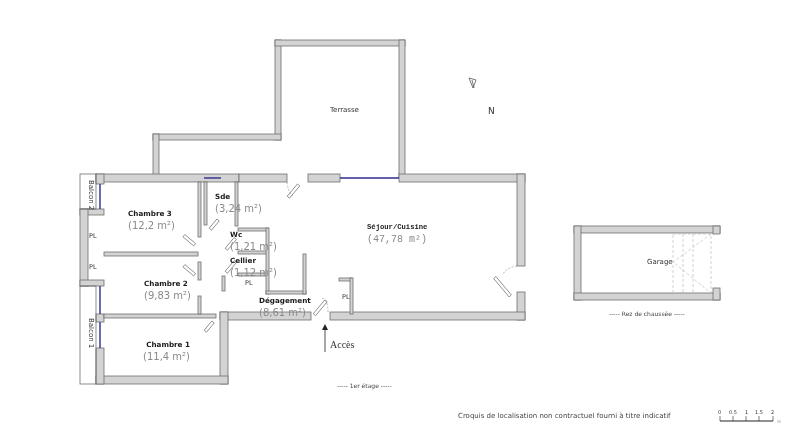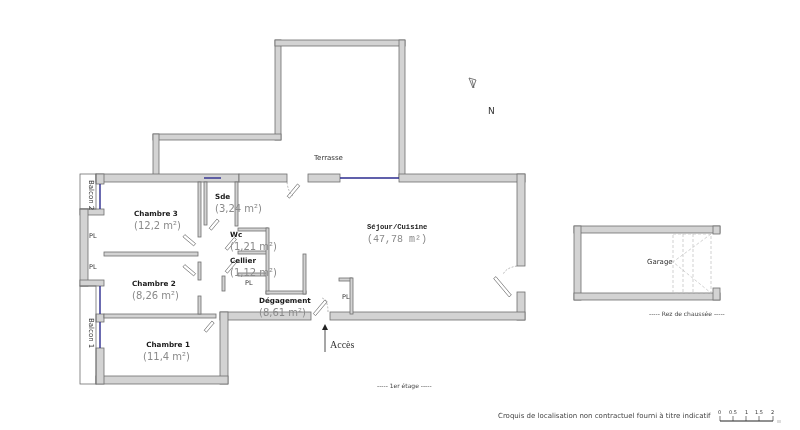--- a/index.html
+++ b/index.html
@@ -9,21 +9,21 @@
   .thin { fill:none; stroke:#6f6f6f; stroke-width:0.8; }
   .win { stroke:#2b2b8f; stroke-width:1.4; fill:none; }
   .door { fill:#ffffff; stroke:#6f6f6f; stroke-width:0.7; }
   .arc { fill:none; stroke:#8a8a8a; stroke-width:0.6; stroke-dasharray:2 1.5; }
   .stair { fill:none; stroke:#bdbdbd; stroke-width:0.7; stroke-dasharray:3 2; }
   .lbl { position:absolute; font-size:7px; color:#222; white-space:nowrap; line-height:1; }
   .rname { font-weight:bold; font-size:7.2px; color:#1a1a1a; }
   .rarea { font-size:10px; color:#8a8a8a; margin-top:4px; }
   .plain { font-size:7px; color:#333; }
   .vert { transform:rotate(90deg); transform-origin:left top; }
-  .caption { font-size:7px; color:#444;margin-left:40px; }
+  .caption { font-size:7px; color:#444; }
   .scale-t { font-size:5px; color:#333; position:absolute; }
 </style>
 </head>
 <body>
 
 <svg id="plan" viewBox="0 0 800 430" xmlns="http://www.w3.org/2000/svg">
 
   <g>
     <rect class="wall" x="275" y="40" width="6" height="100"></rect>
     <rect class="wall" x="275" y="40" width="130" height="6"></rect>
@@ -126,54 +126,54 @@
     <line x1="720" y1="421" x2="773" y2="421" stroke="#222" stroke-width="1"></line>
     <line x1="720" y1="416" x2="720" y2="421" stroke="#222" stroke-width="0.6"></line>
     <line x1="733" y1="416" x2="733" y2="421" stroke="#222" stroke-width="0.6"></line>
     <line x1="746" y1="416" x2="746" y2="421" stroke="#222" stroke-width="0.6"></line>
     <line x1="759" y1="416" x2="759" y2="421" stroke="#222" stroke-width="0.6"></line>
     <line x1="773" y1="416" x2="773" y2="421" stroke="#222" stroke-width="0.6"></line>
     <rect x="777" y="420" width="4" height="3" fill="#ddd"></rect>
   </g>
 </svg>
 
-<div class="lbl" style="left:134px;top:210px;">
+<div class="lbl" style="left:128px;top:210px;">
   <div class="rname">Chambre 3</div>
   <div class="rarea">(12,2 m²)</div>
 </div>
 <div class="lbl" style="left:215px;top:193px;">
   <div class="rname">Sde</div>
   <div class="rarea">(3,24 m²)</div>
 </div>
 <div class="lbl" style="left:230px;top:231px;">
   <div class="rname">Wc</div>
   <div class="rarea">(1,21 m²)</div>
 </div>
 <div class="lbl" style="left:230px;top:257px;">
   <div class="rname">Cellier</div>
   <div class="rarea">(1,12 m²)</div>
 </div>
-<div class="lbl" style="left:132px;top:280px;">
+<div class="lbl" style="left:144px;top:280px;">
   <div class="rname">Chambre 2</div>
-  <div class="rarea">(8,26 m²)</div>
+  <div class="rarea">(9,83 m²)</div>
 </div>
 <div class="lbl" style="left:143px;top:341px;text-align:right;">
   <div class="rname">Chambre 1</div>
   <div class="rarea">(11,4 m²)</div>
 </div>
 <div class="lbl" style="left:259px;top:297px;">
   <div class="rname">Dégagement</div>
   <div class="rarea">(8,61 m²)</div>
 </div>
 <div class="lbl" style="left:367px;top:224px;font-family:Liberation Mono, monospace;">
   <div class="rname">Séjour/Cuisine</div>
   <div class="rarea">(47,78 m²)</div>
 </div>
 
-<div class="lbl plain" style="left:314px;top:107px;margin-top:48px;">Terrasse</div>
+<div class="lbl plain" style="left:330px;top:107px;">Terrasse</div>
 <div class="lbl plain" style="left:605px;top:259px;margin-left:42px;">Garage</div>
 <div class="lbl plain vert" style="left:94px;top:180px;">Balcon 2</div>
 <div class="lbl plain vert" style="left:94px;top:318px;">Balcon 1</div>
 
 <div class="lbl plain" style="left:89px;top:233px;font-size:6.5px;">PL</div>
 <div class="lbl plain" style="left:89px;top:264px;font-size:6.5px;">PL</div>
 <div class="lbl plain" style="left:245px;top:280px;font-size:6.5px;">PL</div>
 <div class="lbl plain" style="left:342px;top:294px;font-size:6.5px;">PL</div>
 
 <div class="lbl plain" style="left:488px;top:107px;font-size:9px;">N</div>

